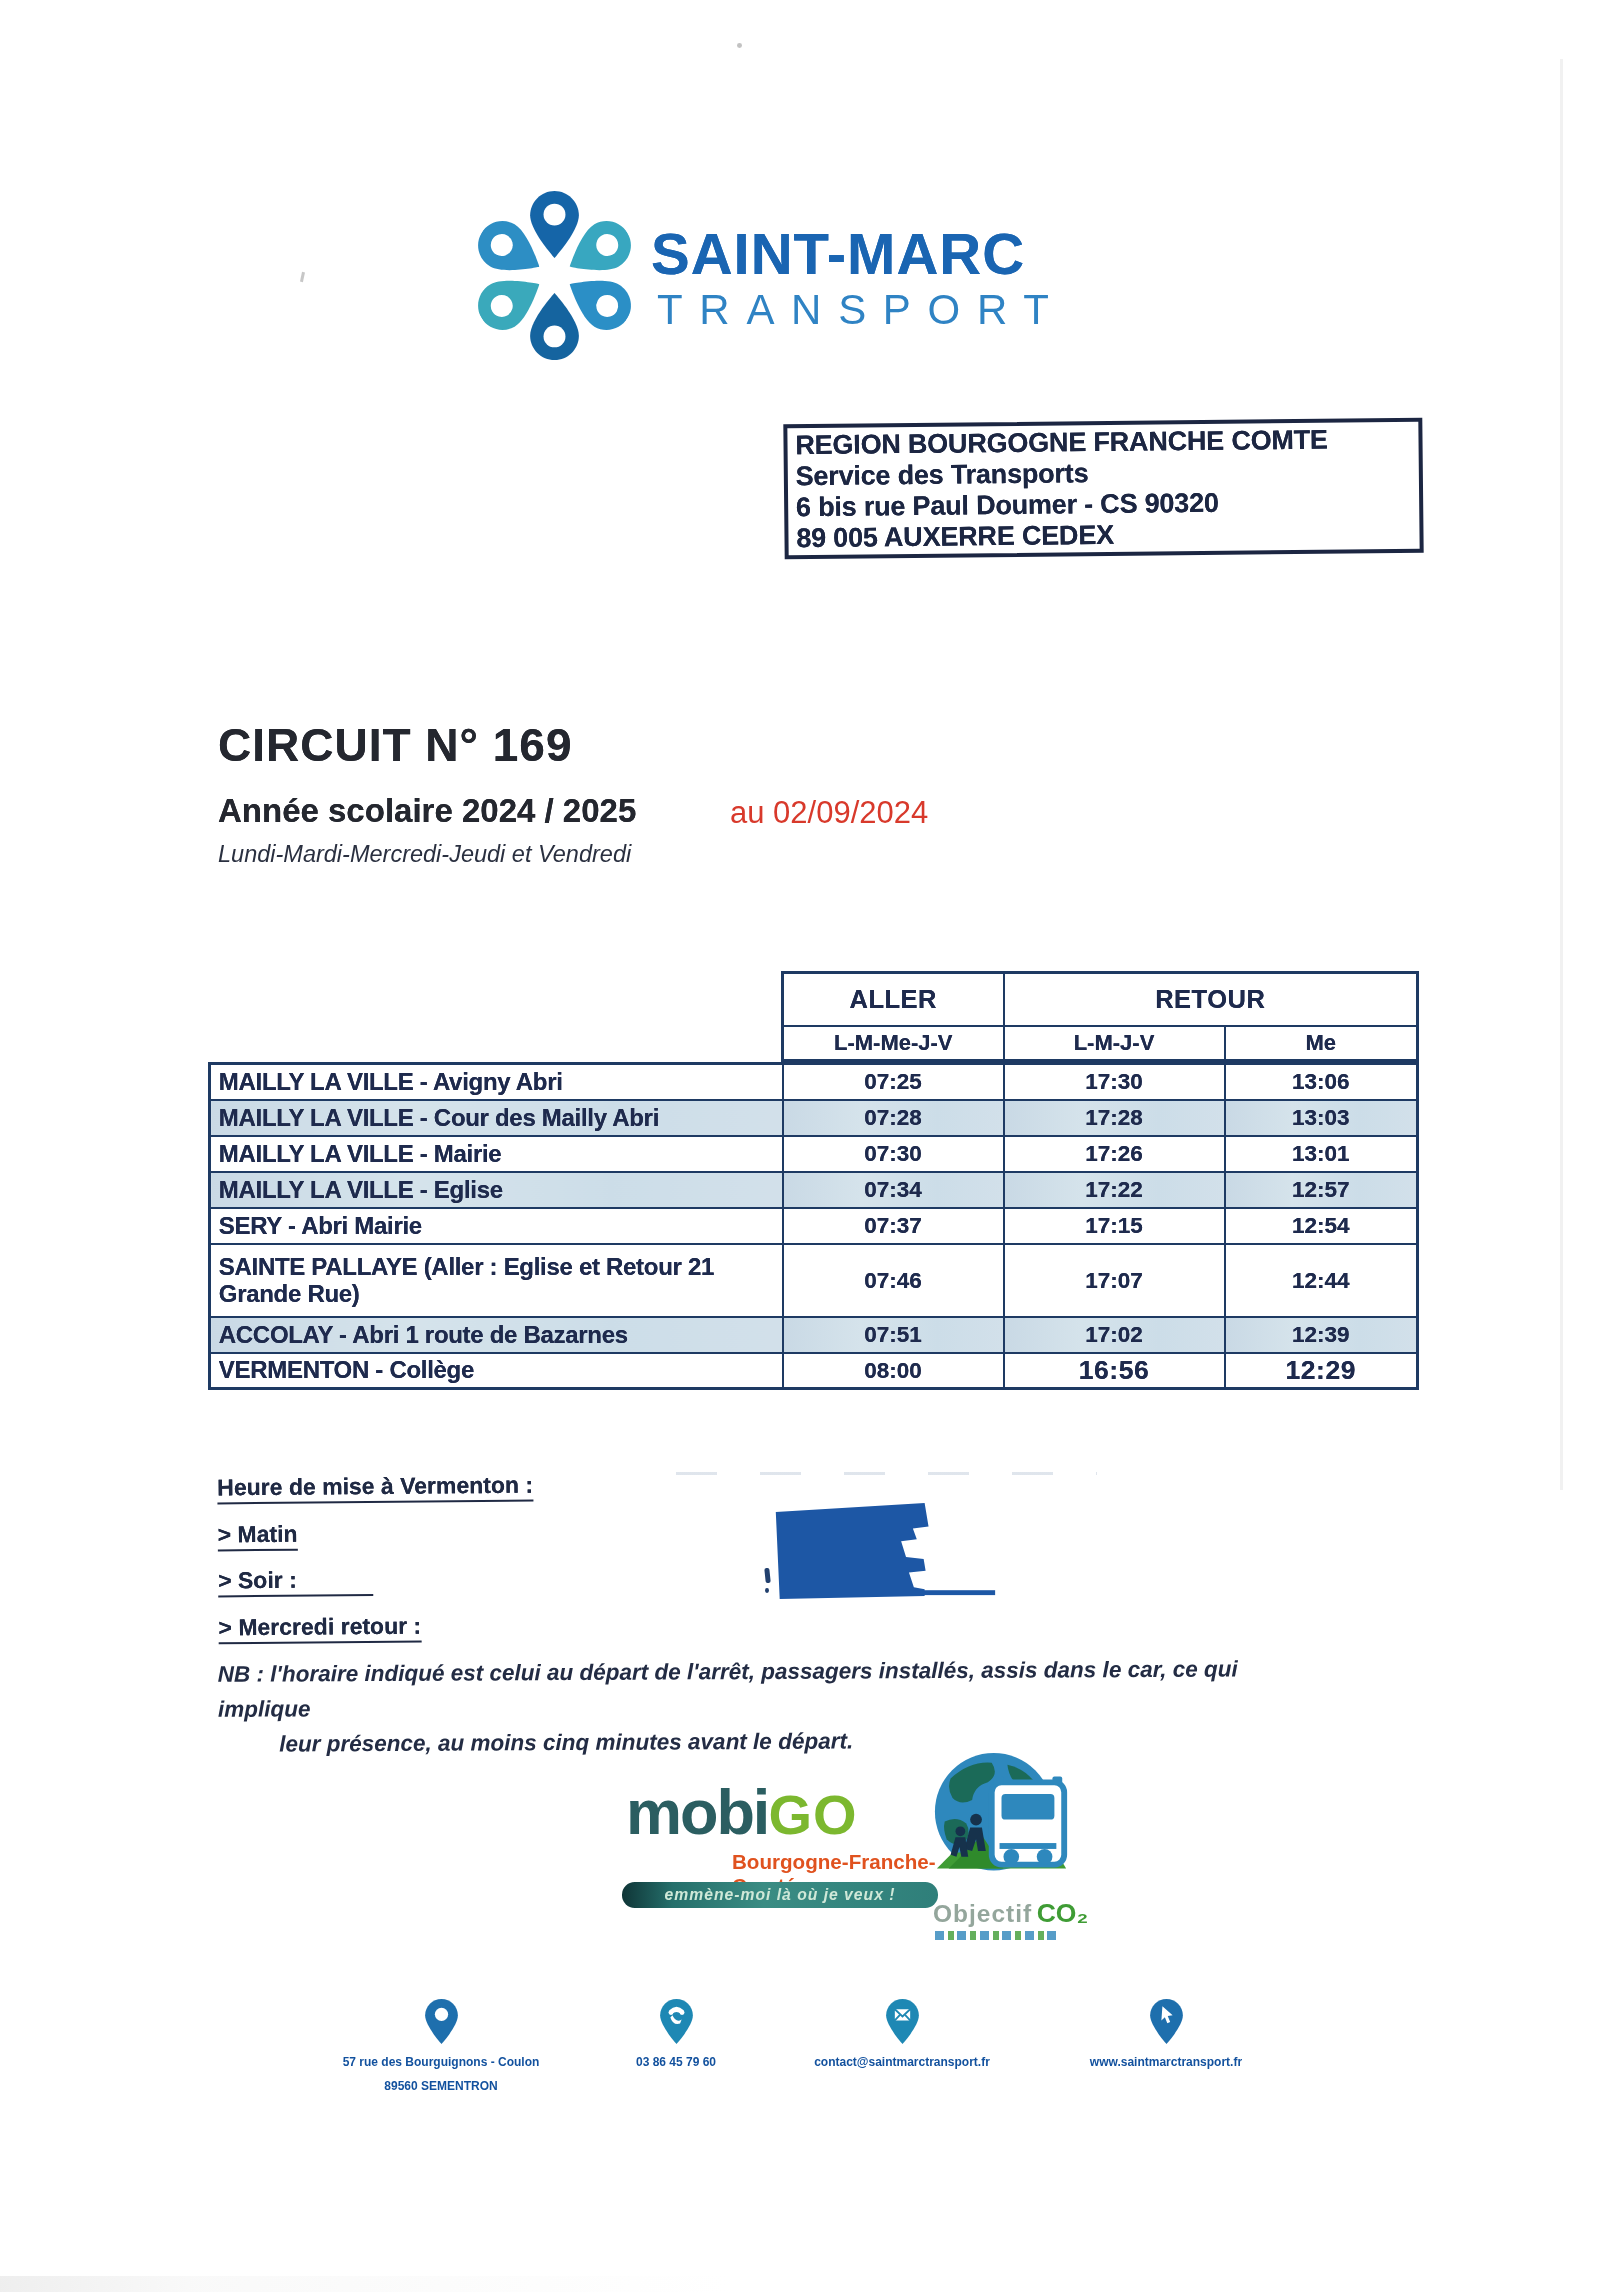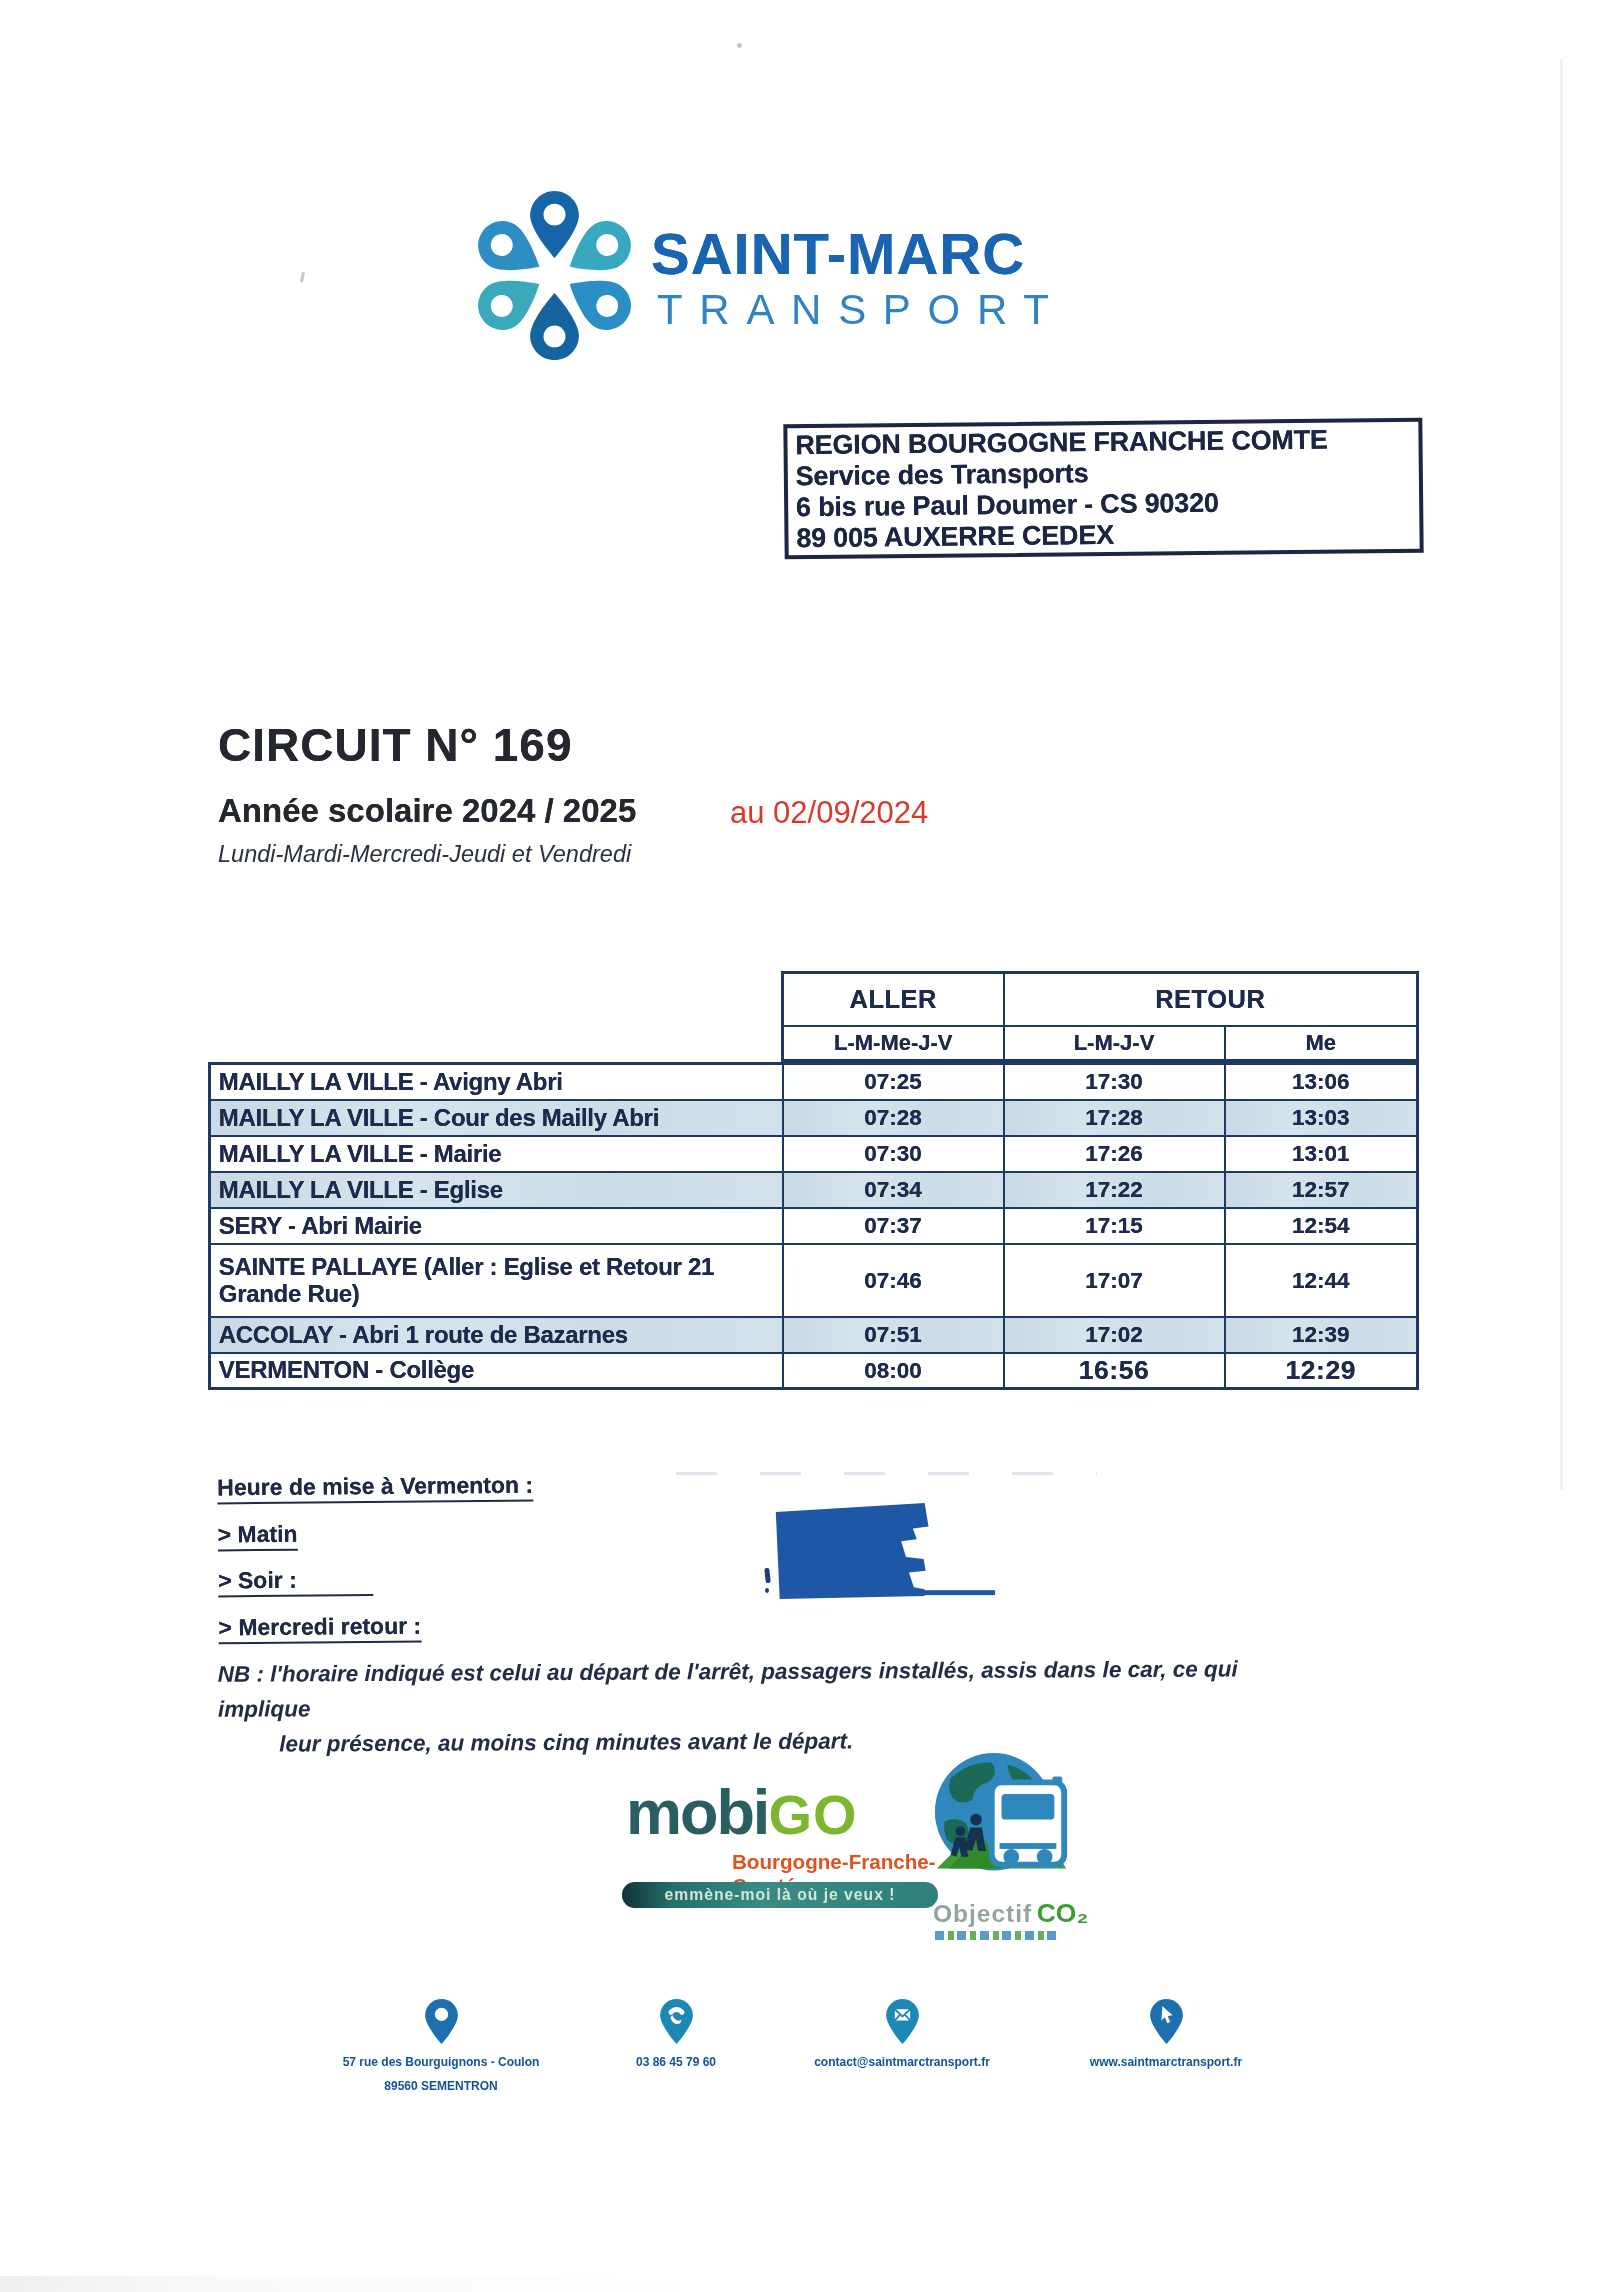--- a/index.html
+++ b/index.html
@@ -68,21 +68,21 @@
   .nb .l2{padding-left:61px;}
 
   
   .mobigo{left:622px;top:1776px;width:323px;height:147px;}
   .mobi-word{position:absolute;left:3.9px;top:0;font-size:63px;font-weight:800;letter-spacing:-2px;color:#2b5e61;}
   .go-word{font-size:56px;font-weight:800;letter-spacing:1px;color:#7cb82f;}
   .mobigo-region{position:absolute;left:110px;top:74px;font-size:20.6px;font-weight:700;color:#e0521f;}
   .mobigo-ribbon{position:absolute;left:0;top:106px;width:316px;height:25.5px;border-radius:12.7px;
     background:linear-gradient(90deg,#0f3537,#256f6b 16%,#3a8c83 45%,#2f7f7a);
     display:flex;align-items:center;justify-content:center;}
-  .mobigo-tagline{font-size:15.7px;font-weight:600;color:#cfe8d8;letter-spacing:1px;text-align:right;}
+  .mobigo-tagline{font-size:15.7px;font-style:italic;font-weight:600;color:#cfe8d8;letter-spacing:1px;text-align:right;}
 
   
   .objectif{left:931px;top:1749px;width:147px;height:196px;}
   .obj-text{position:absolute;left:2px;top:149px;white-space:nowrap;}
   .obj-word{font-size:24.5px;font-weight:700;color:#94a69c;letter-spacing:1px;}
   .obj-co2{font-size:26.5px;font-weight:800;color:#3f9c35;}
   .obj-fineprint{position:absolute;left:3.9px;top:182px;width:125px;height:8.8px;opacity:.8;filter:blur(0.4px);
     background:repeating-linear-gradient(90deg,#2e85bb 0 8.8px,transparent 8.8px 12.7px,#3f9c35 12.7px 18.6px,transparent 18.6px 22.5px);}
 
   

